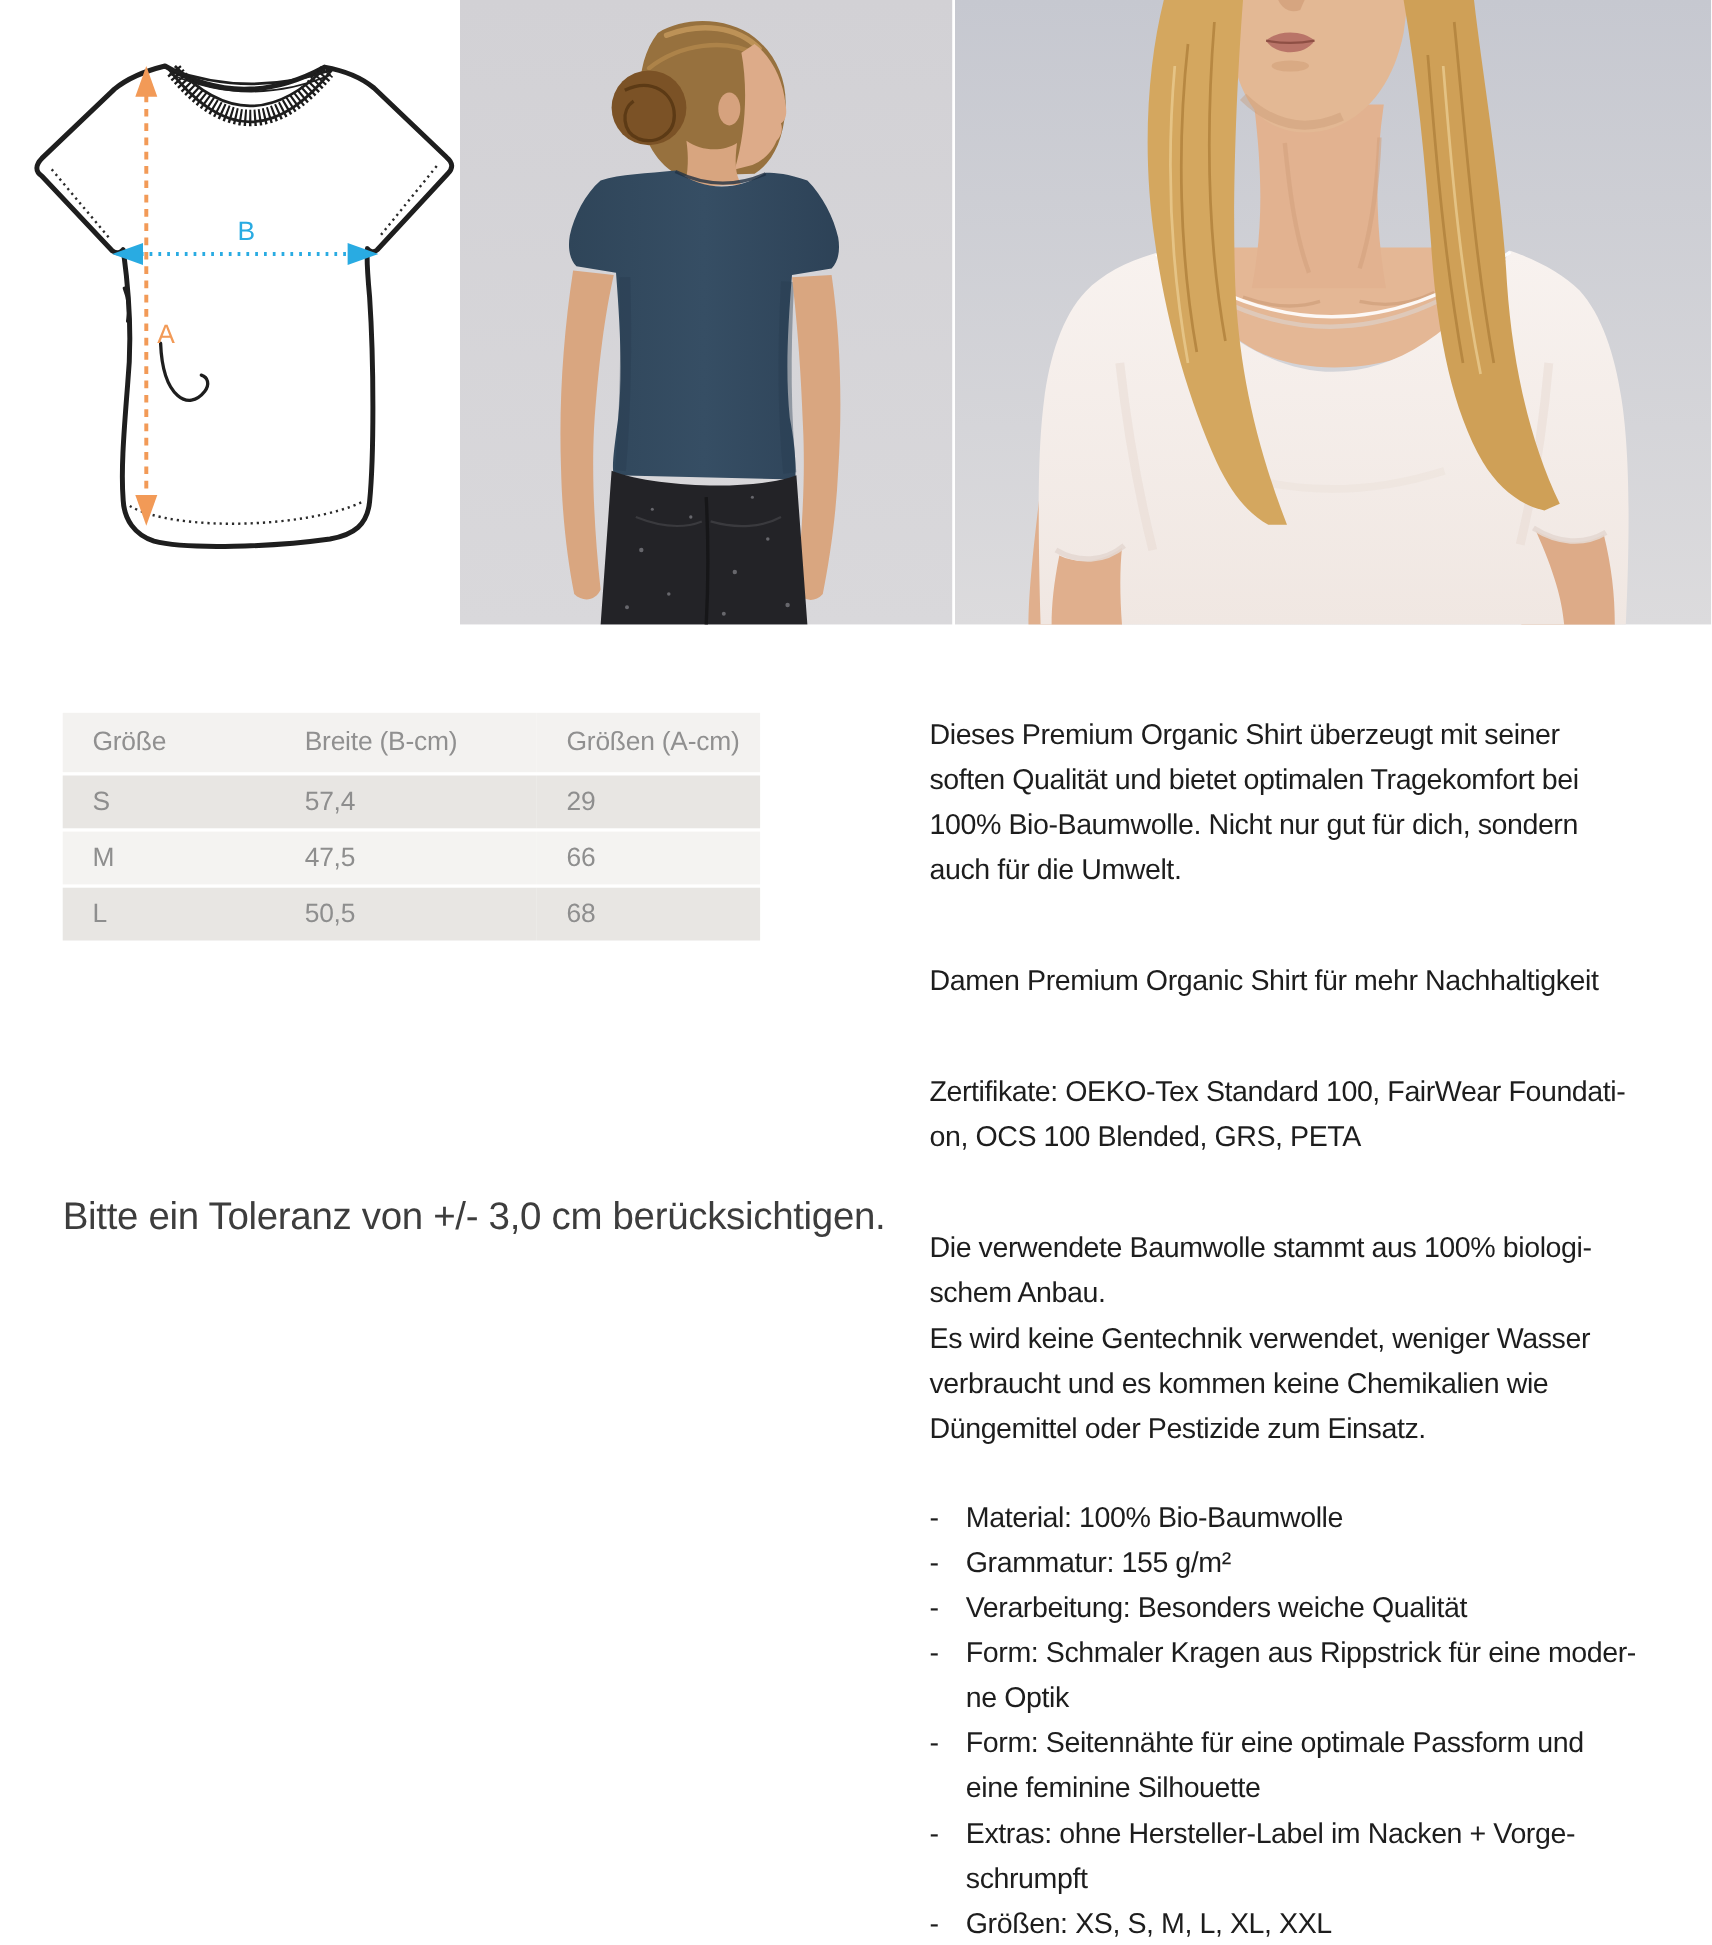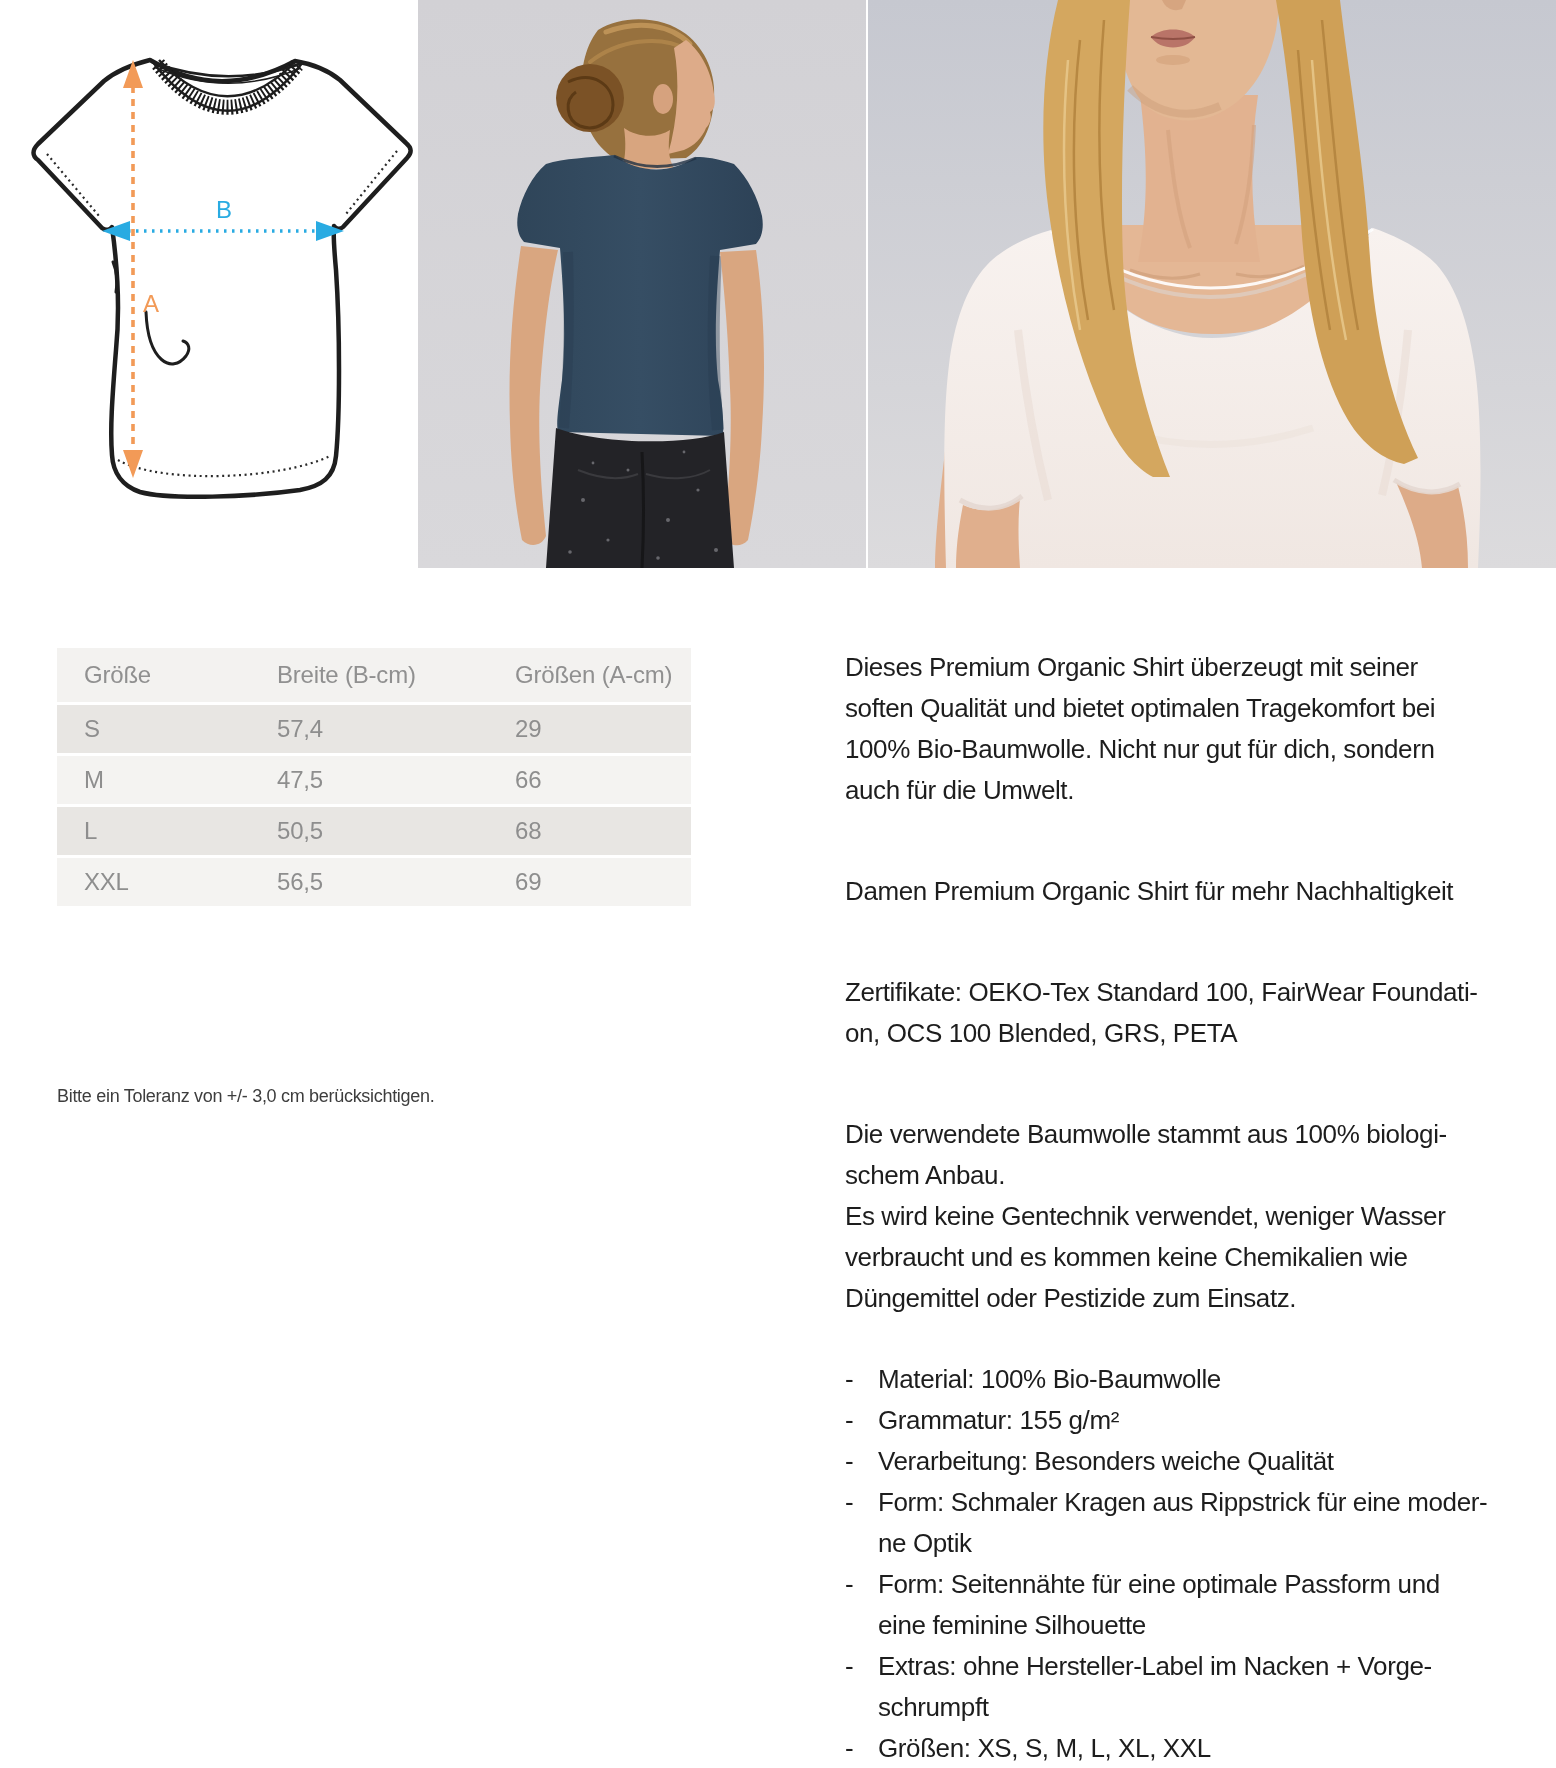--- a/index.html
+++ b/index.html
@@ -14,21 +14,21 @@
   .table-wrap{position:absolute;left:57px;top:645px;width:634px;}
   table.sizes{border-collapse:separate;border-spacing:0 3px;width:634px;
               font-size:24px;color:#8e8e8e;letter-spacing:-0.2px;}
   table.sizes th{font-weight:normal;text-align:left;background:#f3f2f0;color:#909090;
                  padding:13px 0 13px 27px;}
   table.sizes td{padding:10px 0 10px 27px;}
   table.sizes tbody tr:nth-child(odd) td{background:#e8e6e3;}
   table.sizes tbody tr:nth-child(even) td{background:#f4f3f1;}
   col.c1{width:193px;} col.c2{width:238px;} col.c3{width:203px;}
 
-  .tolerance{position:absolute;left:57px;top:1086px;font-size:18px;color:#3d3d3d;
+  .tolerance{position:absolute;left:57px;top:1086px;font-size:35px;color:#3d3d3d;
              letter-spacing:-0.3px;}
 
   
   .desc{position:absolute;left:845px;top:647px;width:714px;color:#1d1d1d;
         font-size:26px;line-height:41px;letter-spacing:-0.4px;}
   .desc p{margin:0 0 60px 0;}
   .ml{white-space:pre-line;}
   .blist{margin-top:-20px;}
   .bitem{display:flex;align-items:flex-start;}
   .bmark{width:33px;flex:0 0 33px;}
@@ -221,25 +221,20 @@
         <tr>
           <td>M</td>
           <td>47,5</td>
           <td>66</td>
         </tr>
         <tr>
           <td>L</td>
           <td>50,5</td>
           <td>68</td>
         </tr>
-        <tr>
-          <td>XXL</td>
-          <td>56,5</td>
-          <td>69</td>
-        </tr>
       </tbody>
     </table>
   </div>
 
   <div class="tolerance">Bitte ein Toleranz von +/- 3,0 cm berücksichtigen.</div>
 
   <div class="desc">
     <p class="ml">Dieses Premium Organic Shirt überzeugt mit seiner
 soften Qualität und bietet optimalen Tragekomfort bei
 100% Bio-Baumwolle. Nicht nur gut für dich, sondern

